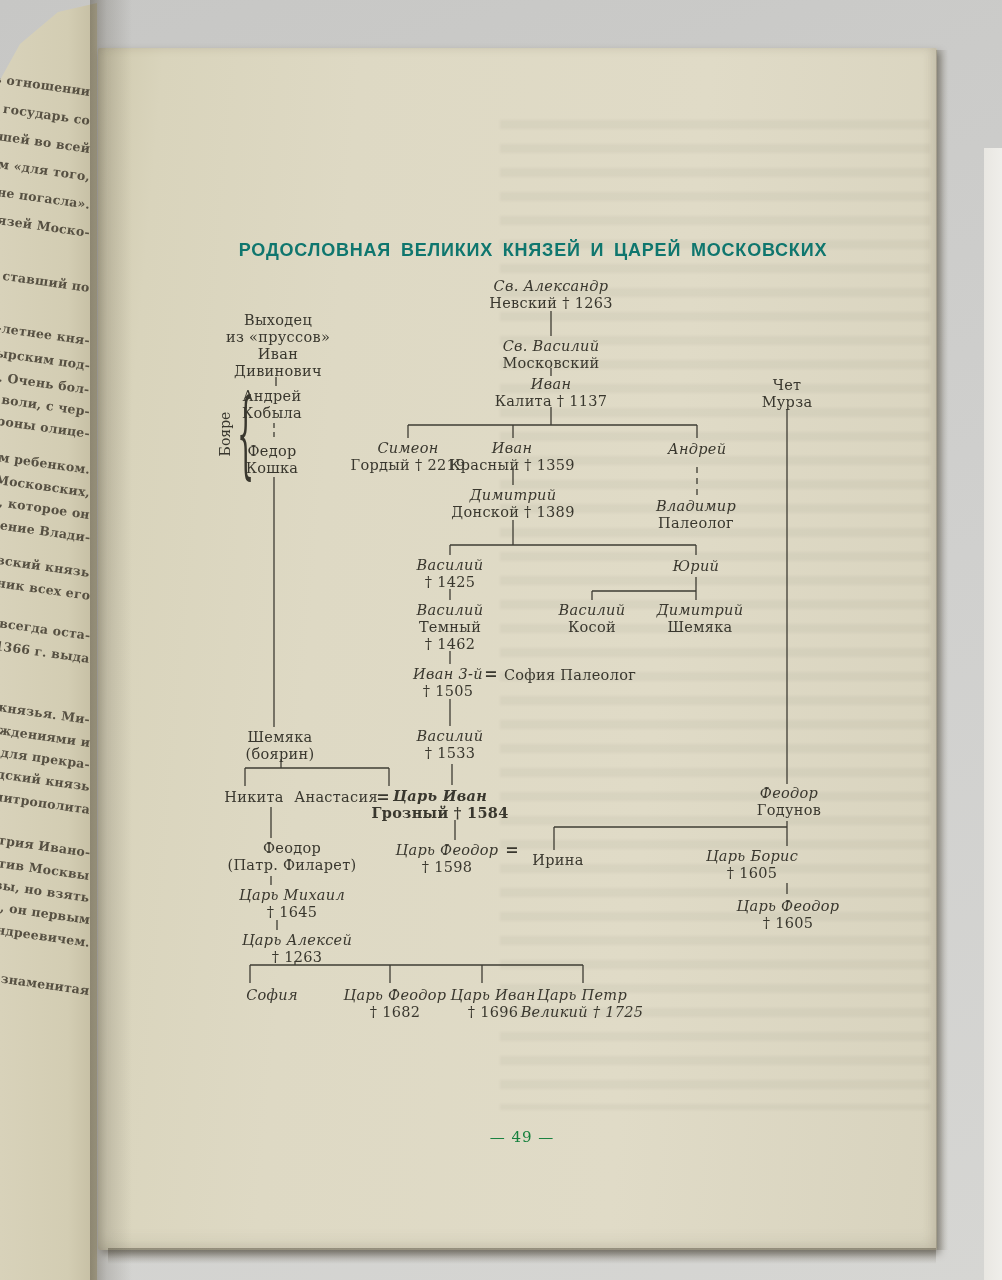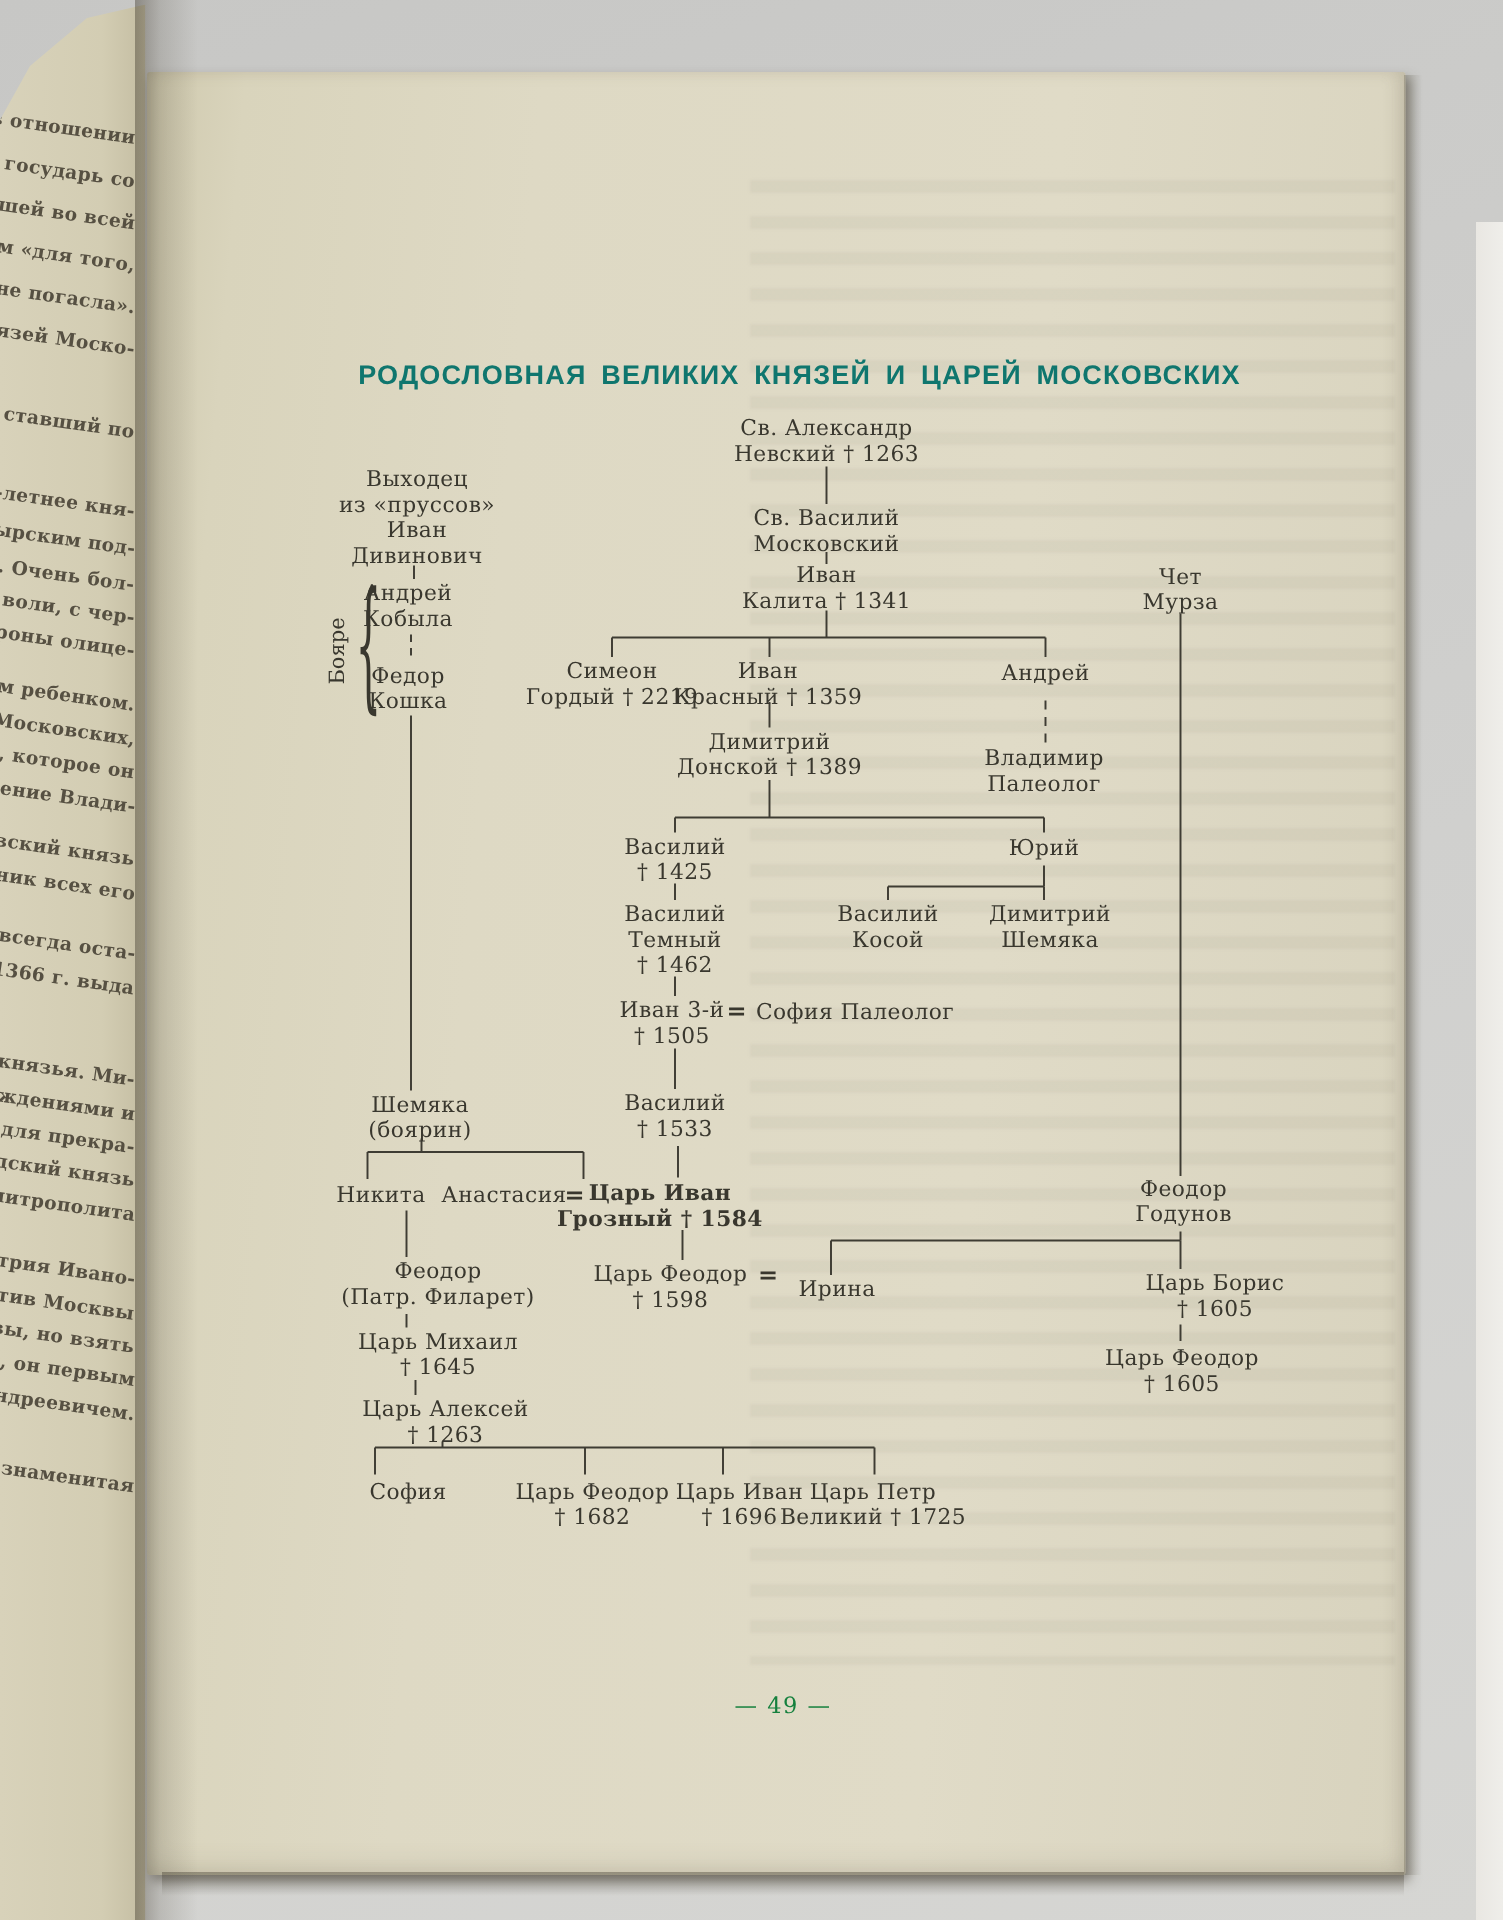--- a/index.html
+++ b/index.html
@@ -63,21 +63,21 @@
     font:700 18px "Liberation Sans",sans-serif;color:#0f766e;
     letter-spacing:.8px;word-spacing:4px;white-space:nowrap;
   }
   svg.connectors{position:absolute;left:0;top:0;z-index:1;}
   .node{
     position:absolute;transform:translateX(-50%);text-align:center;
     font:400 14.5px "DejaVu Serif",serif;color:#39372e;line-height:1.18;
     letter-spacing:.3px;white-space:nowrap;z-index:2;
   }
   .node span{display:block}
-  .it{}
+  .it{font-style:italic}
   .b{font-weight:700}
   .eq{
     position:absolute;transform:translateX(-50%);z-index:2;
     font:700 16px "DejaVu Serif",serif;color:#39372e;
   }
   .brace{
     position:absolute;left:237px;top:385px;z-index:2;
     font:400 27px "DejaVu Serif",serif;color:#39372e;line-height:1;
     transform:scale(1,3.5);transform-origin:left top;
   }
@@ -196,21 +196,21 @@
     <div class="node" style="left:551px;top:278px">
       <span class="it">Св. Александр</span>
         <span>Невский † 1263</span>
     </div>
     <div class="node" style="left:551px;top:338px">
       <span class="it">Св. Василий</span>
         <span>Московский</span>
     </div>
     <div class="node" style="left:551px;top:376px">
       <span class="it">Иван</span>
-        <span>Калита † 1341</span>
+        <span>Калита † 1137</span>
     </div>
     <div class="node" style="left:278px;top:312px">
       <span>Выходец</span>
         <span>из «пруссов»</span>
       <span>Иван</span>
         <span>Дивинович</span>
     </div>
     <div class="node" style="left:272px;top:388px">
       <span>Андрей</span>
         <span>Кобыла</span>
@@ -298,21 +298,21 @@
         <span>(Патр. Филарет)</span>
     </div>
     <div class="node" style="left:447px;top:842px">
       <span class="it">Царь Феодор</span>
         <span>† 1598</span>
     </div>
     <div class="eq" style="left:512px;top:840px">=</div>
     <div class="node" style="left:558px;top:852px">
       <span>Ирина</span>
     </div>
-    <div class="node" style="left:810px;top:848px">
+    <div class="node" style="left:752px;top:848px">
       <span class="it">Царь Борис</span>
         <span>† 1605</span>
     </div>
     <div class="node" style="left:788px;top:898px">
       <span class="it">Царь Феодор</span>
         <span>† 1605</span>
     </div>
     <div class="node" style="left:292px;top:887px">
       <span class="it">Царь Михаил</span>
         <span>† 1645</span>

